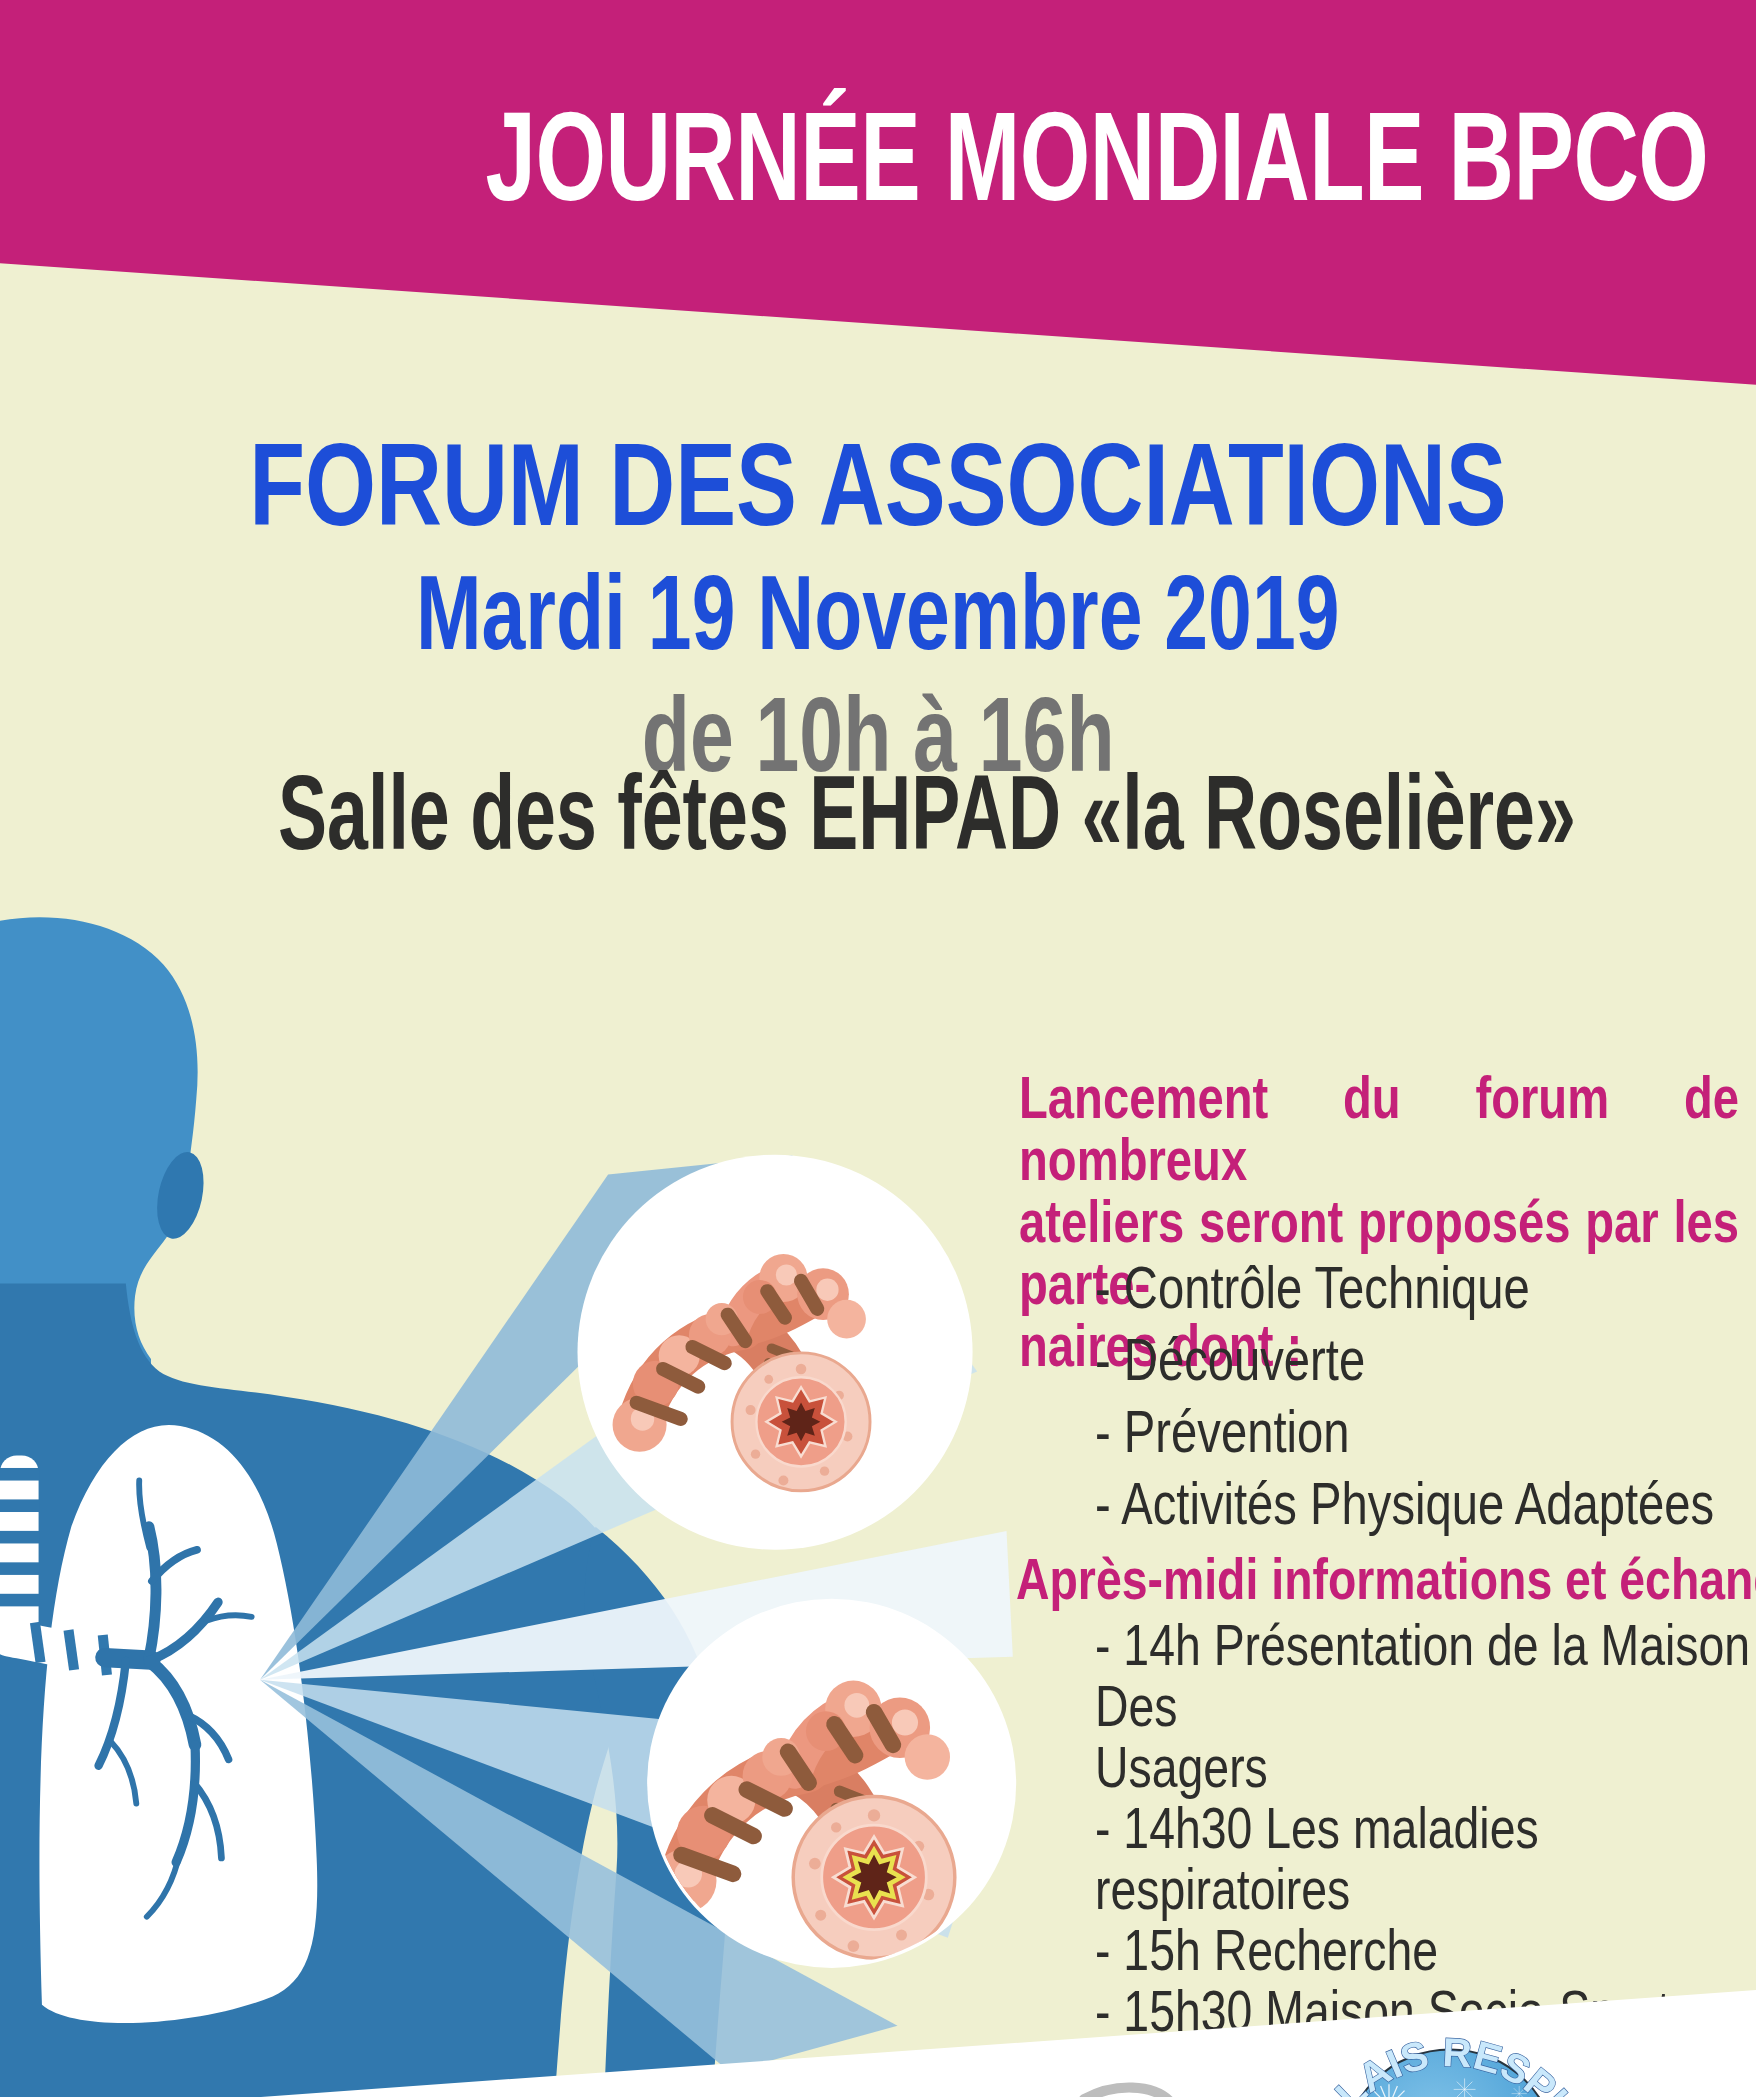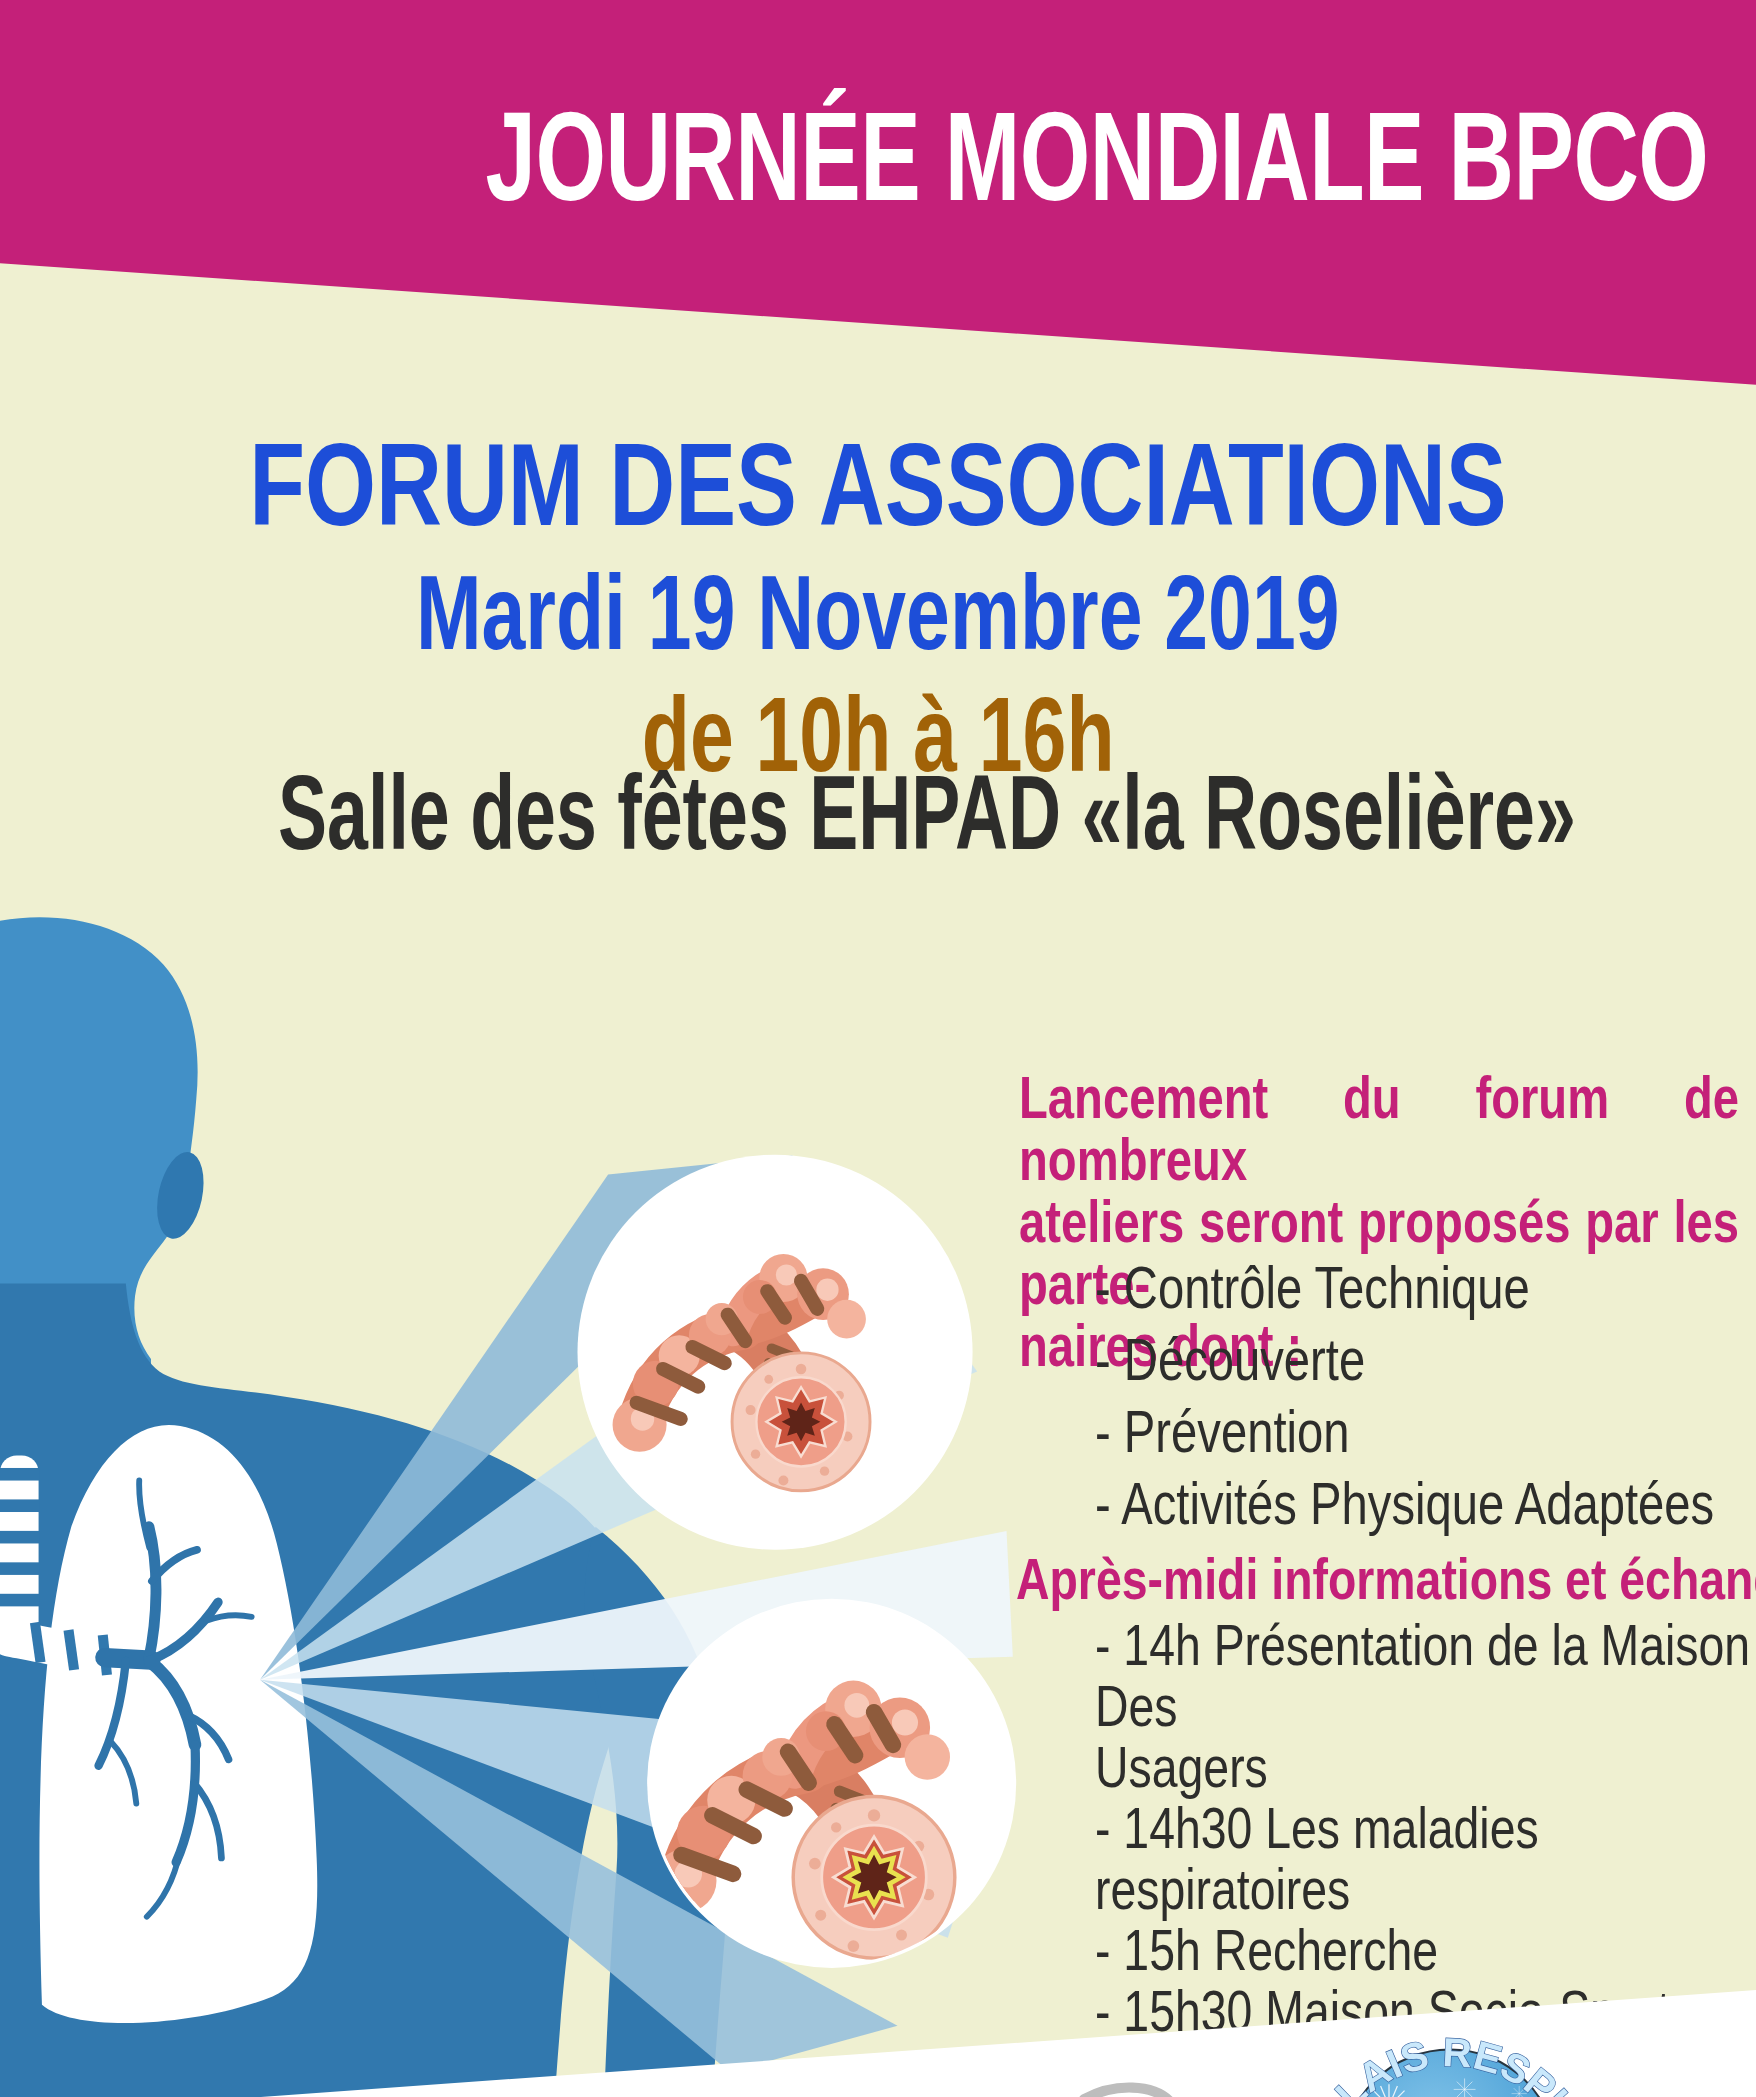--- a/index.html
+++ b/index.html
@@ -11,21 +11,21 @@
   #banner-title{position:absolute;top:94px;right:48px;margin:0;color:#ffffff;
           font-size:126px;font-weight:700;line-height:1;white-space:nowrap;
           display:inline-block;transform:scaleX(0.72);transform-origin:right top;letter-spacing:-0.8px;}
   
   .centerline{position:absolute;left:0;width:100%;text-align:center;z-index:4;white-space:nowrap;}
   .cond{display:inline-block;transform-origin:center top;}
   #event-title{top:426px;color:#1d4ed8;font-weight:700;font-size:117px;line-height:1;}
   #event-title .cond{transform:scaleX(0.78);}
   #event-date{top:560px;color:#1d4ed8;font-weight:700;font-size:105px;line-height:1;}
   #event-date .cond{transform:scaleX(0.75);}
-  #event-time{top:682px;color:#a16207;font-weight:700;font-size:105px;line-height:1;text-align:center;}
+  #event-time{top:682px;color:#737373;font-weight:700;font-size:105px;line-height:1;text-align:center;}
   #event-time .cond{transform:scaleX(0.75);}
   #event-venue{top:760px;color:#2D2D2B;font-weight:700;font-size:105px;line-height:1;text-decoration:underline;}
   #event-venue .cond{transform:scaleX(0.70);}
   
   .rcol{position:absolute;z-index:4;transform-origin:left top;transform:scaleX(0.8);}
   #morning-intro{left:1019px;top:1067px;width:900px;color:#C42079;font-weight:700;
                  font-size:59px;line-height:62px;}
   #morning-intro .j{text-align:justify;text-align-last:justify;}
   #morning-items{left:1095px;top:1252px;width:818px;color:#2D2D2B;font-size:59px;line-height:72px;}
   #afternoon-heading{left:1016px;top:1550px;width:965px;color:#C42079;font-weight:700;

